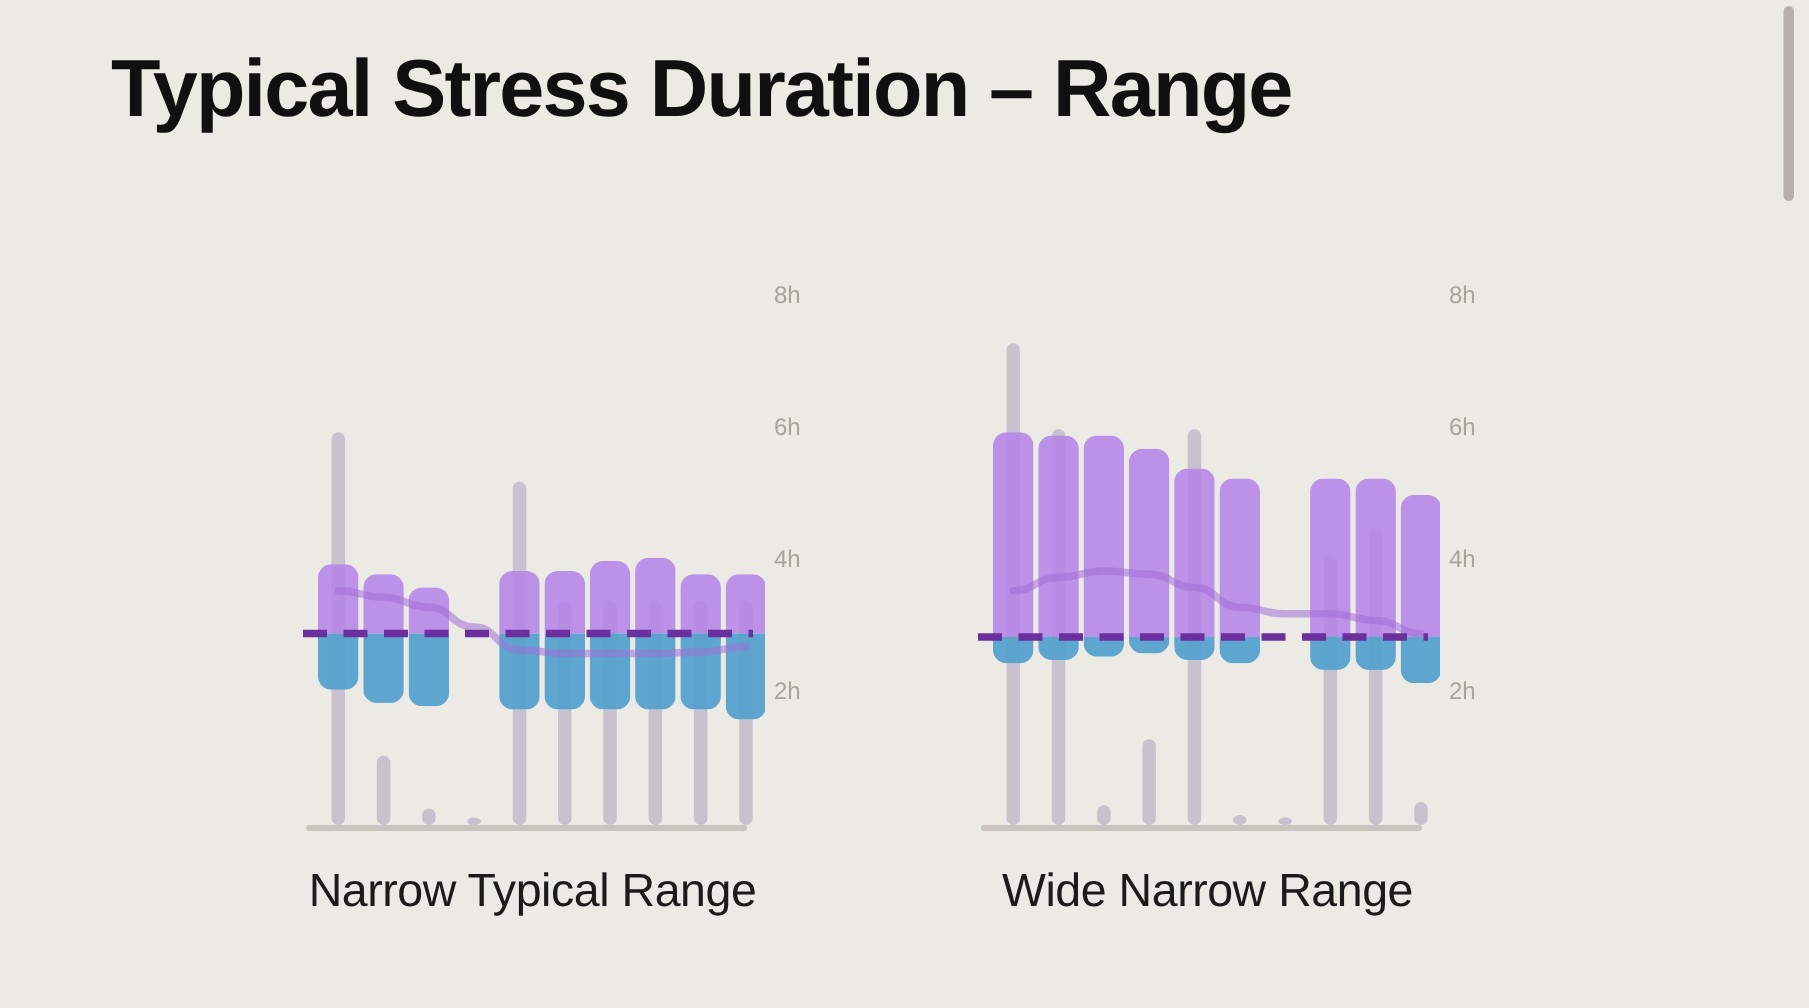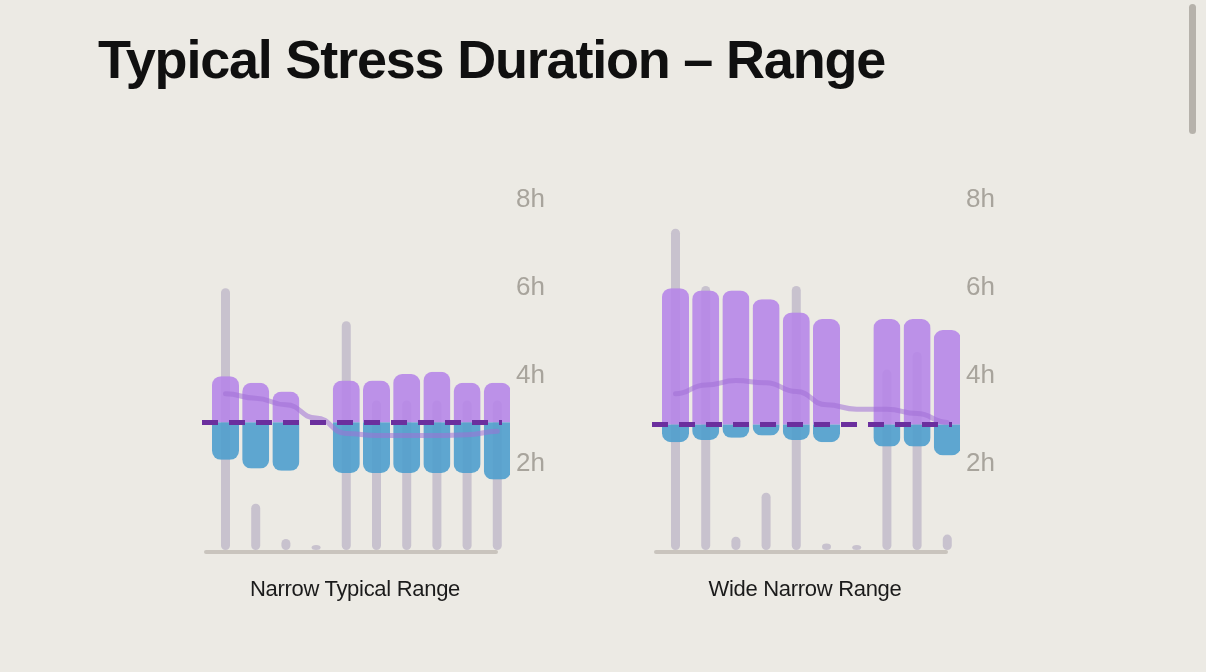--- a/index.html
+++ b/index.html
@@ -15,36 +15,35 @@
     background: #eceae4;
   }
   #page-title {
     position: absolute;
     left: 74px; top: 28px;
     font-size: 54px;
     font-weight: 700;
     letter-spacing: -1.2px;
     color: #101010;
     white-space: nowrap;
-    margin-left: 24px;
   }
   .panel { position: absolute; top: 180px; height: 440px; }
   .panel-plot { position: absolute; left: 0; top: 0; width: 310px; height: 390px; }
   .panel-caption {
     position: absolute; top: 396px; left: 0; width: 310px;
     text-align: center;
-    font-size: 22px;
+    font-size: 31px;
     color: #1b1b1b;
     letter-spacing: -0.3px;
     white-space: nowrap;
   }
   .axis-labels { position: absolute; top: 0; width: 56px; height: 390px; }
   .axis-tick {
     position: absolute;
-    font-size: 26px;
+    font-size: 16px;
     color: #a8a49c;
     transform: translateY(-50%);
     white-space: nowrap;
   }
   svg.plot { display: block; }
   #scrollbar-track {
     position: absolute; right: 10px; top: 0; width: 7px; height: 672px;
   }
   #scrollbar-thumb {
     position: absolute; right: 10px; top: 4px;

